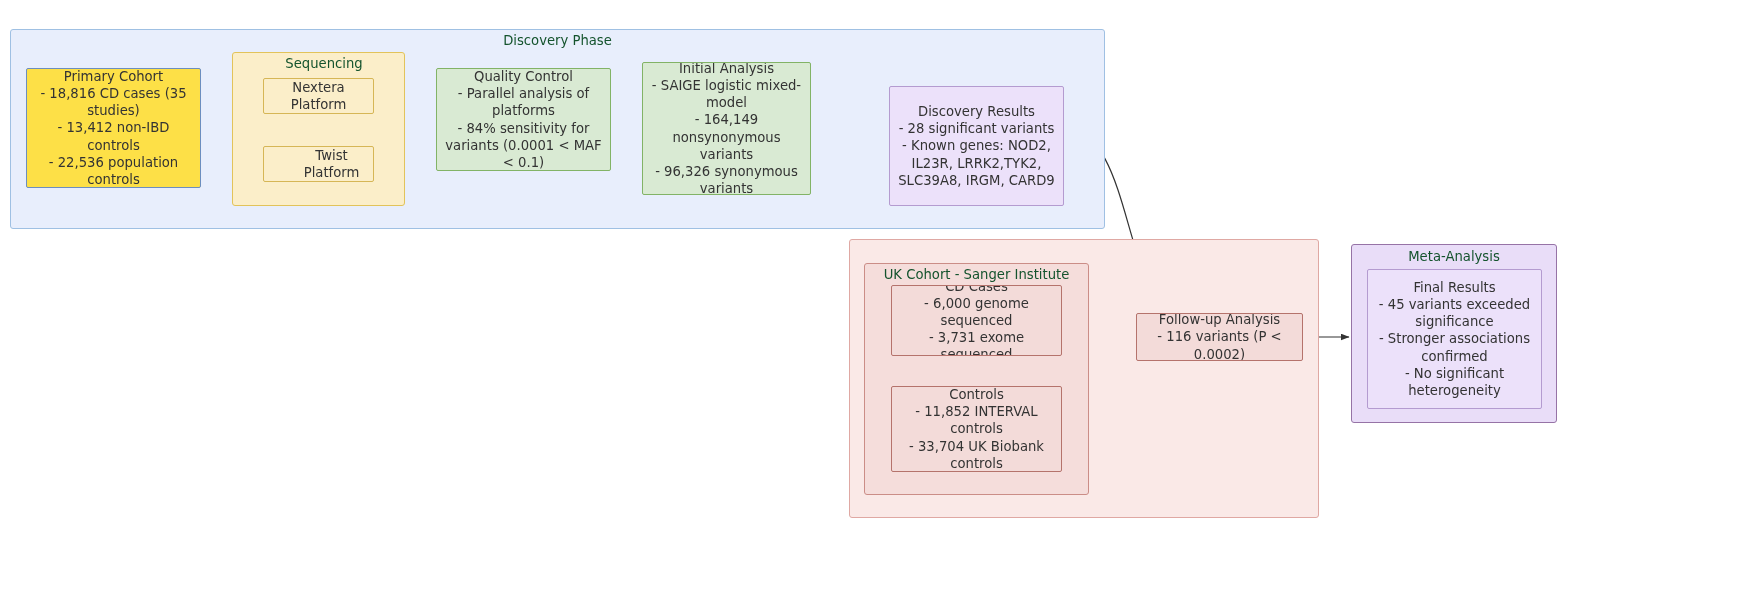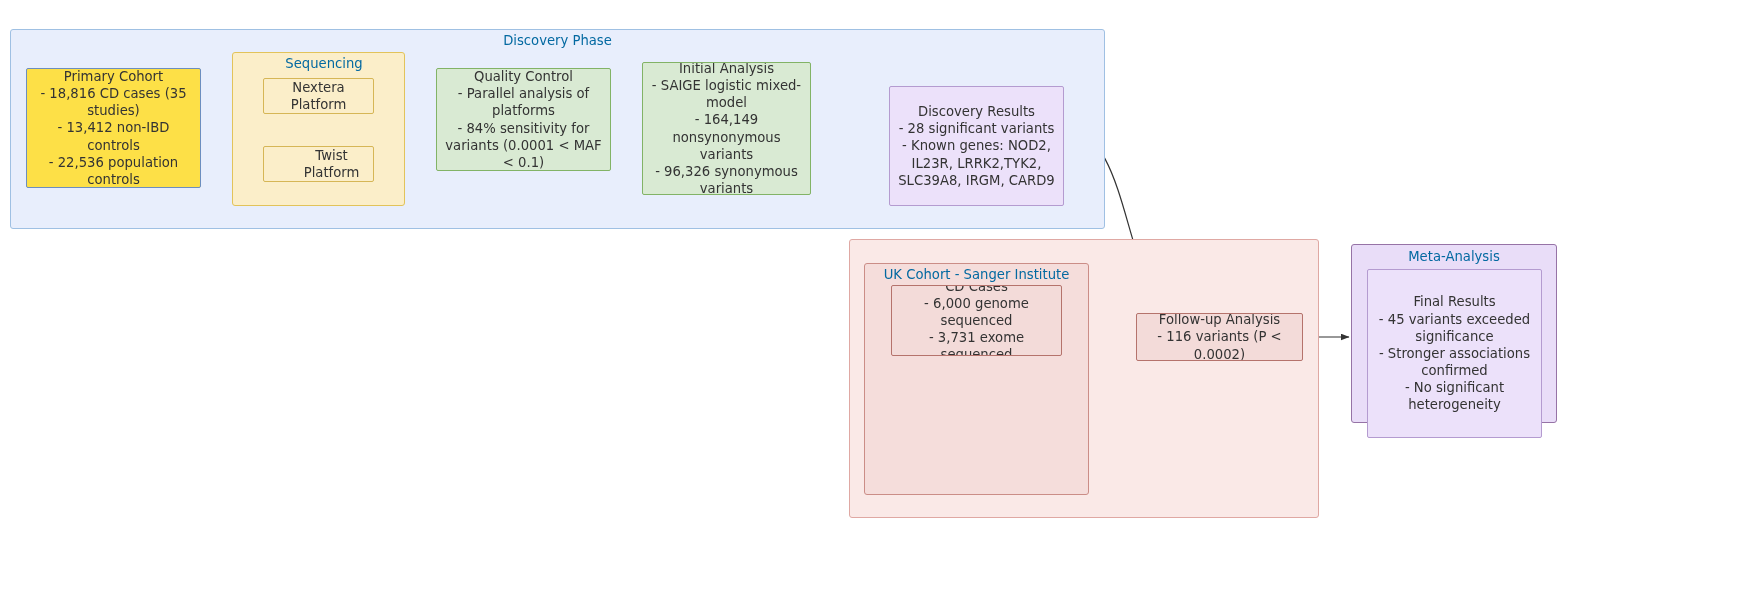--- a/index.html
+++ b/index.html
@@ -43,21 +43,21 @@
     box-sizing: border-box;
     border-width: 1px;
     border-style: solid;
     border-radius: 3px;
   }
   .cluster-label {
     position: absolute;
     font-size: 13.2px;
     line-height: 1.3;
     text-align: center;
-    color: #0369a1;
+    color: #14532d;
     white-space: nowrap;
   }
   
   .c-blue     { background:#e8eefc; border-color:#9fc0e3; }
   .c-blue-node{ background:#fde047; border-color:#6c8ebf; }
   .c-yellow   { background:#fbeec9; border-color:#e2c35a; }
   .c-yellow-n { background:#fbeec9; border-color:#d6b656; }
   .c-green    { background:#d9ead3; border-color:#82b366; }
   .c-purple   { background:#e9ddf8; border-color:#9673a6; }
   .c-purple-l { background:#ece1fa; border-color:#b49bd0; }
@@ -130,25 +130,28 @@
 
   <div class="cluster c-pink-out" style="left:849px; top:239px; width:470px; height:279px;"></div>
 
   <div class="cluster c-pink-mid" style="left:864px; top:263px; width:225px; height:232px;"></div>
   <div class="cluster-label" style="left:864px; top:267px; width:225px; white-space:pre-line; line-height:1.25;">UK Cohort - Sanger Institute</div>
 
   <div class="node c-pink-in" style="left:891px; top:285px; width:171px; height:71px;">CD Cases
 - 6,000 genome sequenced
 - 3,731 exome sequenced</div>
 
+  <div class="node c-pink-in" style="left:891px; top:386px; width:171px; height:86px;">Controls
+- 11,852 INTERVAL controls
+- 33,704 UK Biobank controls</div>
 
   <div class="node c-pink-in" style="left:1136px; top:313px; width:167px; height:48px;">Follow-up Analysis
 - 116 variants (P &lt; 0.0002)</div>
 
   <div class="cluster c-purple" style="left:1351px; top:244px; width:206px; height:179px;"></div>
   <div class="cluster-label" style="left:1351px; top:248px; width:206px;">Meta-Analysis</div>
 
-  <div class="node c-purple-l" style="left:1367px; top:269px; width:175px; height:169px;">Final Results
+  <div class="node c-purple-l" style="left:1367px; top:269px; width:175px; height:140px;">Final Results
 - 45 variants exceeded significance
 - Stronger associations confirmed
 - No significant heterogeneity</div>
 
 </div>
 
 </body></html>

